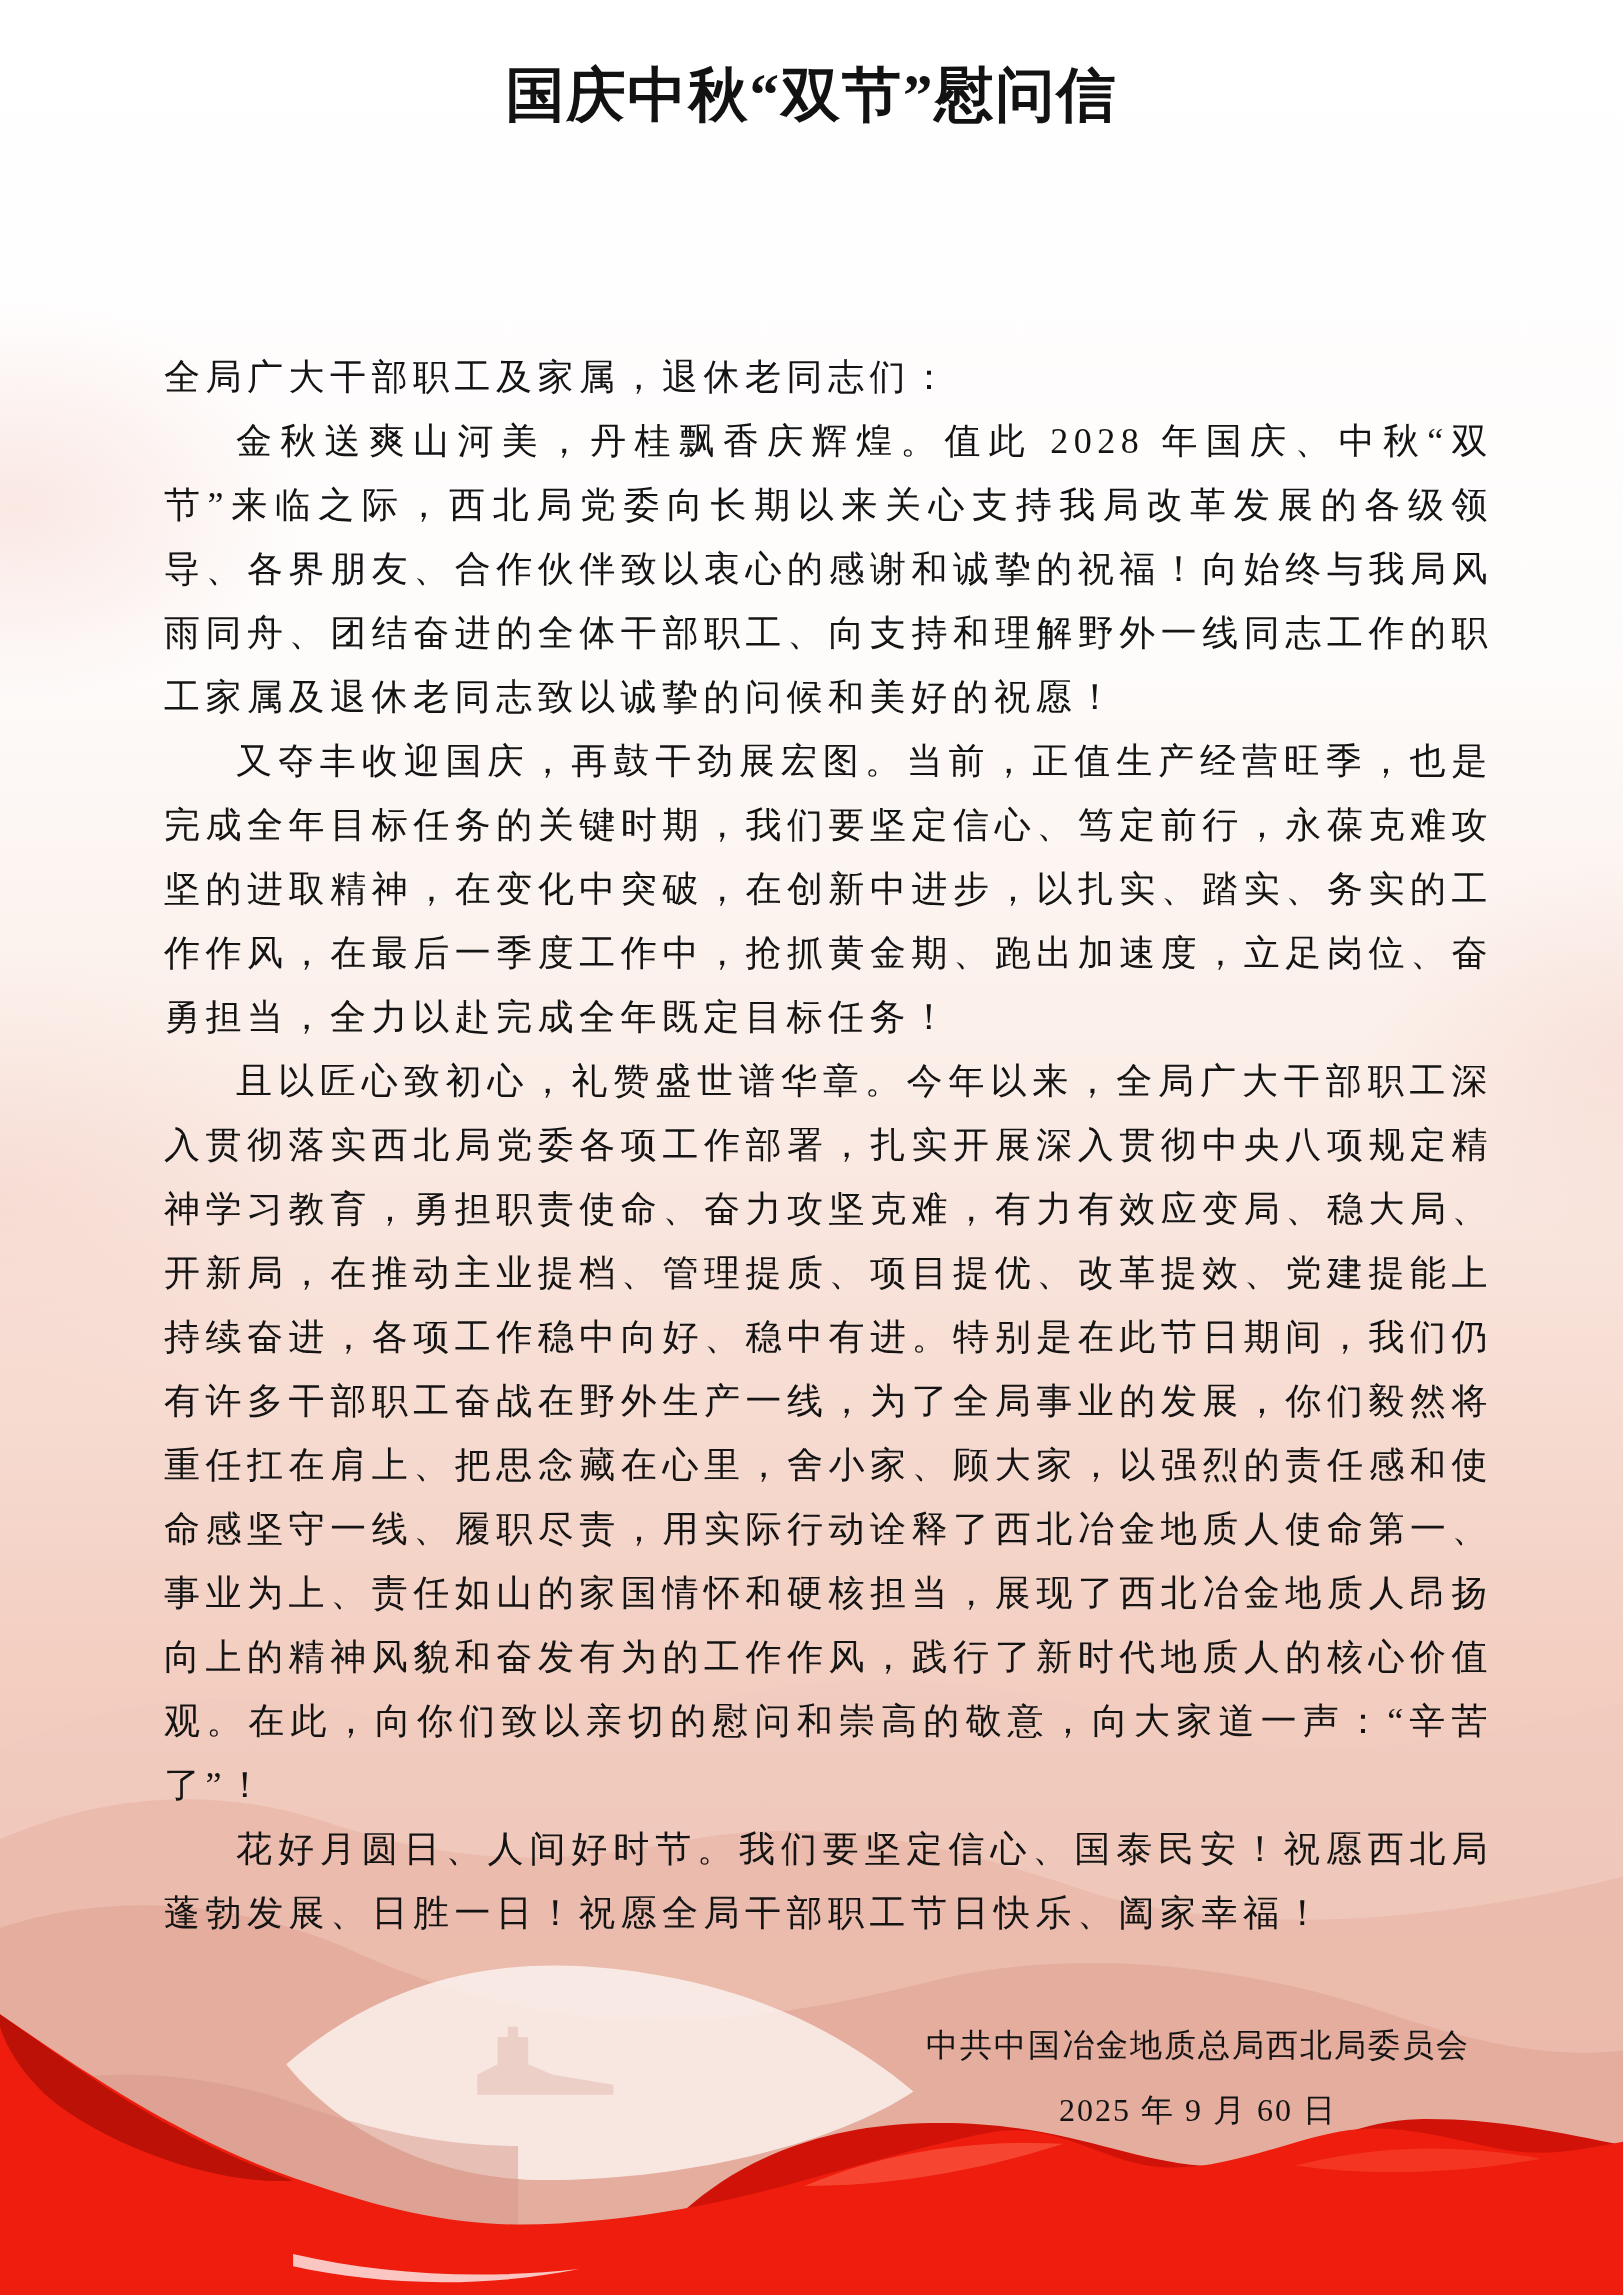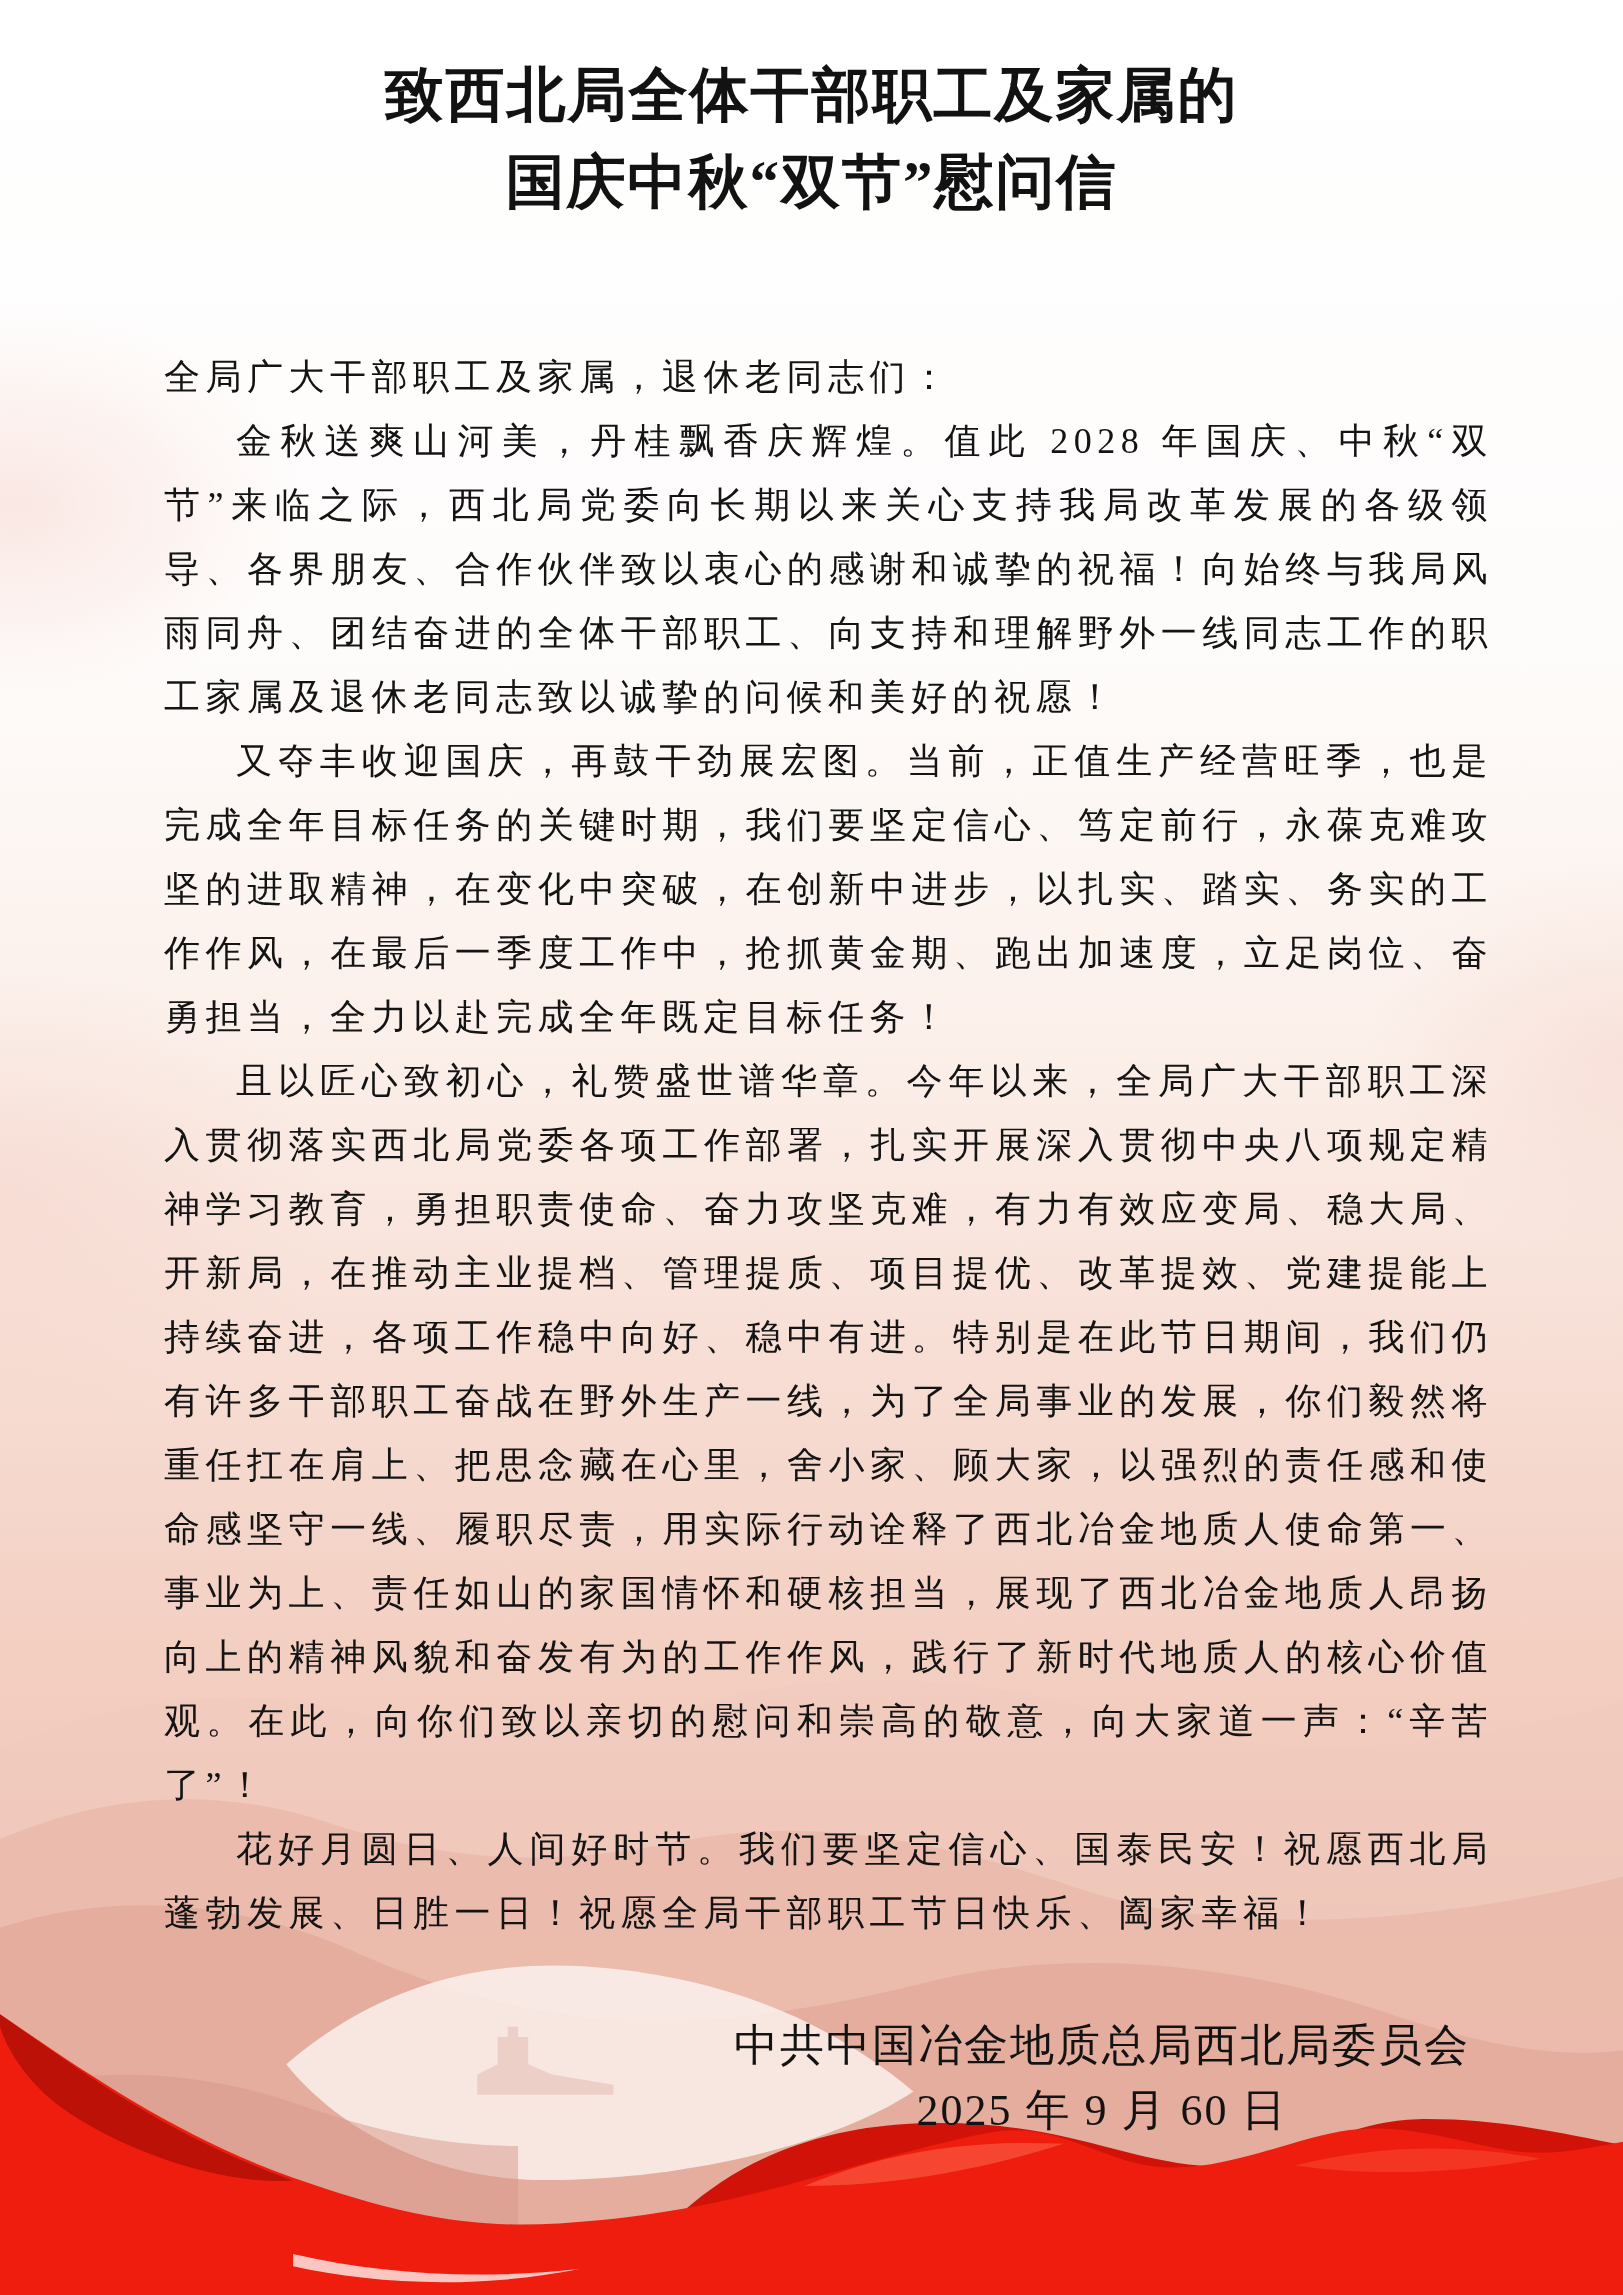--- a/index.html
+++ b/index.html
@@ -29,21 +29,21 @@
   .body-text{
     position:absolute;left:164px;top:345px;width:1329px;
     font-size:36px;line-height:64px;letter-spacing:5.5px;
     text-align:justify;text-justify:inter-character;
   }
   .body-text p{margin:0;}
   .para{text-indent:2em;}
   .closing{
     position:absolute;top:2013px;right:153px;
     display:flex;flex-direction:column;align-items:center;
-    font-size:44px;line-height:65px;letter-spacing:2px;color:#131313;
+    font-size:32px;line-height:65px;letter-spacing:2px;color:#131313;
   }
 </style>
 </head>
 <body>
 
 <div class="page">
 
   <svg class="bg-art mounts" viewBox="0 0 2381 1100" preserveAspectRatio="none" aria-hidden="true">
     <path fill="#f0cabe" opacity="0.5" d="M0,300 C180,220 360,200 540,250 C720,300 860,280 1040,230 C1260,170 1480,200 1680,260 C1880,320 2120,300 2381,230 L2381,1100 L0,1100 Z"></path>
     <path fill="#e7b1a2" opacity="0.55" d="M0,430 C150,365 310,350 480,405 C660,465 810,470 990,435 C1200,390 1400,440 1590,505 C1790,570 2080,560 2381,485 L2381,1100 L0,1100 Z"></path>
@@ -58,21 +58,20 @@
     <path fill="#ee1d0e" d="M0,78 C120,160 260,258 430,318 C600,378 700,392 820,385 C960,376 1050,356 1150,330 C1260,300 1350,272 1450,252 C1530,236 1590,275 1660,295 C1770,325 1880,262 1980,248 C2070,236 2160,272 2230,280 C2290,285 2340,272 2381,265 L2381,490 L0,490 Z"></path>
     <path fill="#b30f06" opacity="0.85" d="M0,78 C110,155 240,255 430,322 C330,330 180,280 90,215 C40,178 10,130 0,96 Z"></path>
     <path fill="#ff7a5e" opacity="0.45" d="M1180,330 C1300,280 1420,262 1560,268 C1460,300 1330,330 1180,330 Z"></path>
     <path fill="#ffffff" opacity="0.75" d="M430,430 C560,460 700,468 850,452 C700,482 545,474 430,448 Z"></path>
     <path fill="#ff6347" opacity="0.35" d="M1900,300 C2020,270 2140,268 2260,290 C2140,312 2010,316 1900,300 Z"></path>
   </svg>
 
   <div class="content">
 
     <h1 class="title">
-      <span class="title-line">致西北局全体干部职工及家属的</span>
       <span class="title-line">国庆中秋“双节”慰问信</span>
     </h1>
 
     <div class="body-text">
       <p class="salutation">全局广大干部职工及家属，退休老同志们：</p>
       <p class="para">金秋送爽山河美，丹桂飘香庆辉煌。值此 2028 年国庆、中秋“双节”来临之际，西北局党委向长期以来关心支持我局改革发展的各级领导、各界朋友、合作伙伴致以衷心的感谢和诚挚的祝福！向始终与我局风雨同舟、团结奋进的全体干部职工、向支持和理解野外一线同志工作的职工家属及退休老同志致以诚挚的问候和美好的祝愿！</p>
       <p class="para">又夺丰收迎国庆，再鼓干劲展宏图。当前，正值生产经营旺季，也是完成全年目标任务的关键时期，我们要坚定信心、笃定前行，永葆克难攻坚的进取精神，在变化中突破，在创新中进步，以扎实、踏实、务实的工作作风，在最后一季度工作中，抢抓黄金期、跑出加速度，立足岗位、奋勇担当，全力以赴完成全年既定目标任务！</p>
       <p class="para">且以匠心致初心，礼赞盛世谱华章。今年以来，全局广大干部职工深入贯彻落实西北局党委各项工作部署，扎实开展深入贯彻中央八项规定精神学习教育，勇担职责使命、奋力攻坚克难，有力有效应变局、稳大局、开新局，在推动主业提档、管理提质、项目提优、改革提效、党建提能上持续奋进，各项工作稳中向好、稳中有进。特别是在此节日期间，我们仍有许多干部职工奋战在野外生产一线，为了全局事业的发展，你们毅然将重任扛在肩上、把思念藏在心里，舍小家、顾大家，以强烈的责任感和使命感坚守一线、履职尽责，用实际行动诠释了西北冶金地质人使命第一、事业为上、责任如山的家国情怀和硬核担当，展现了西北冶金地质人昂扬向上的精神风貌和奋发有为的工作作风，践行了新时代地质人的核心价值观。在此，向你们致以亲切的慰问和崇高的敬意，向大家道一声：“辛苦了”！</p>
       <p class="para">花好月圆日、人间好时节。我们要坚定信心、国泰民安！祝愿西北局蓬勃发展、日胜一日！祝愿全局干部职工节日快乐、阖家幸福！</p>
     </div>

